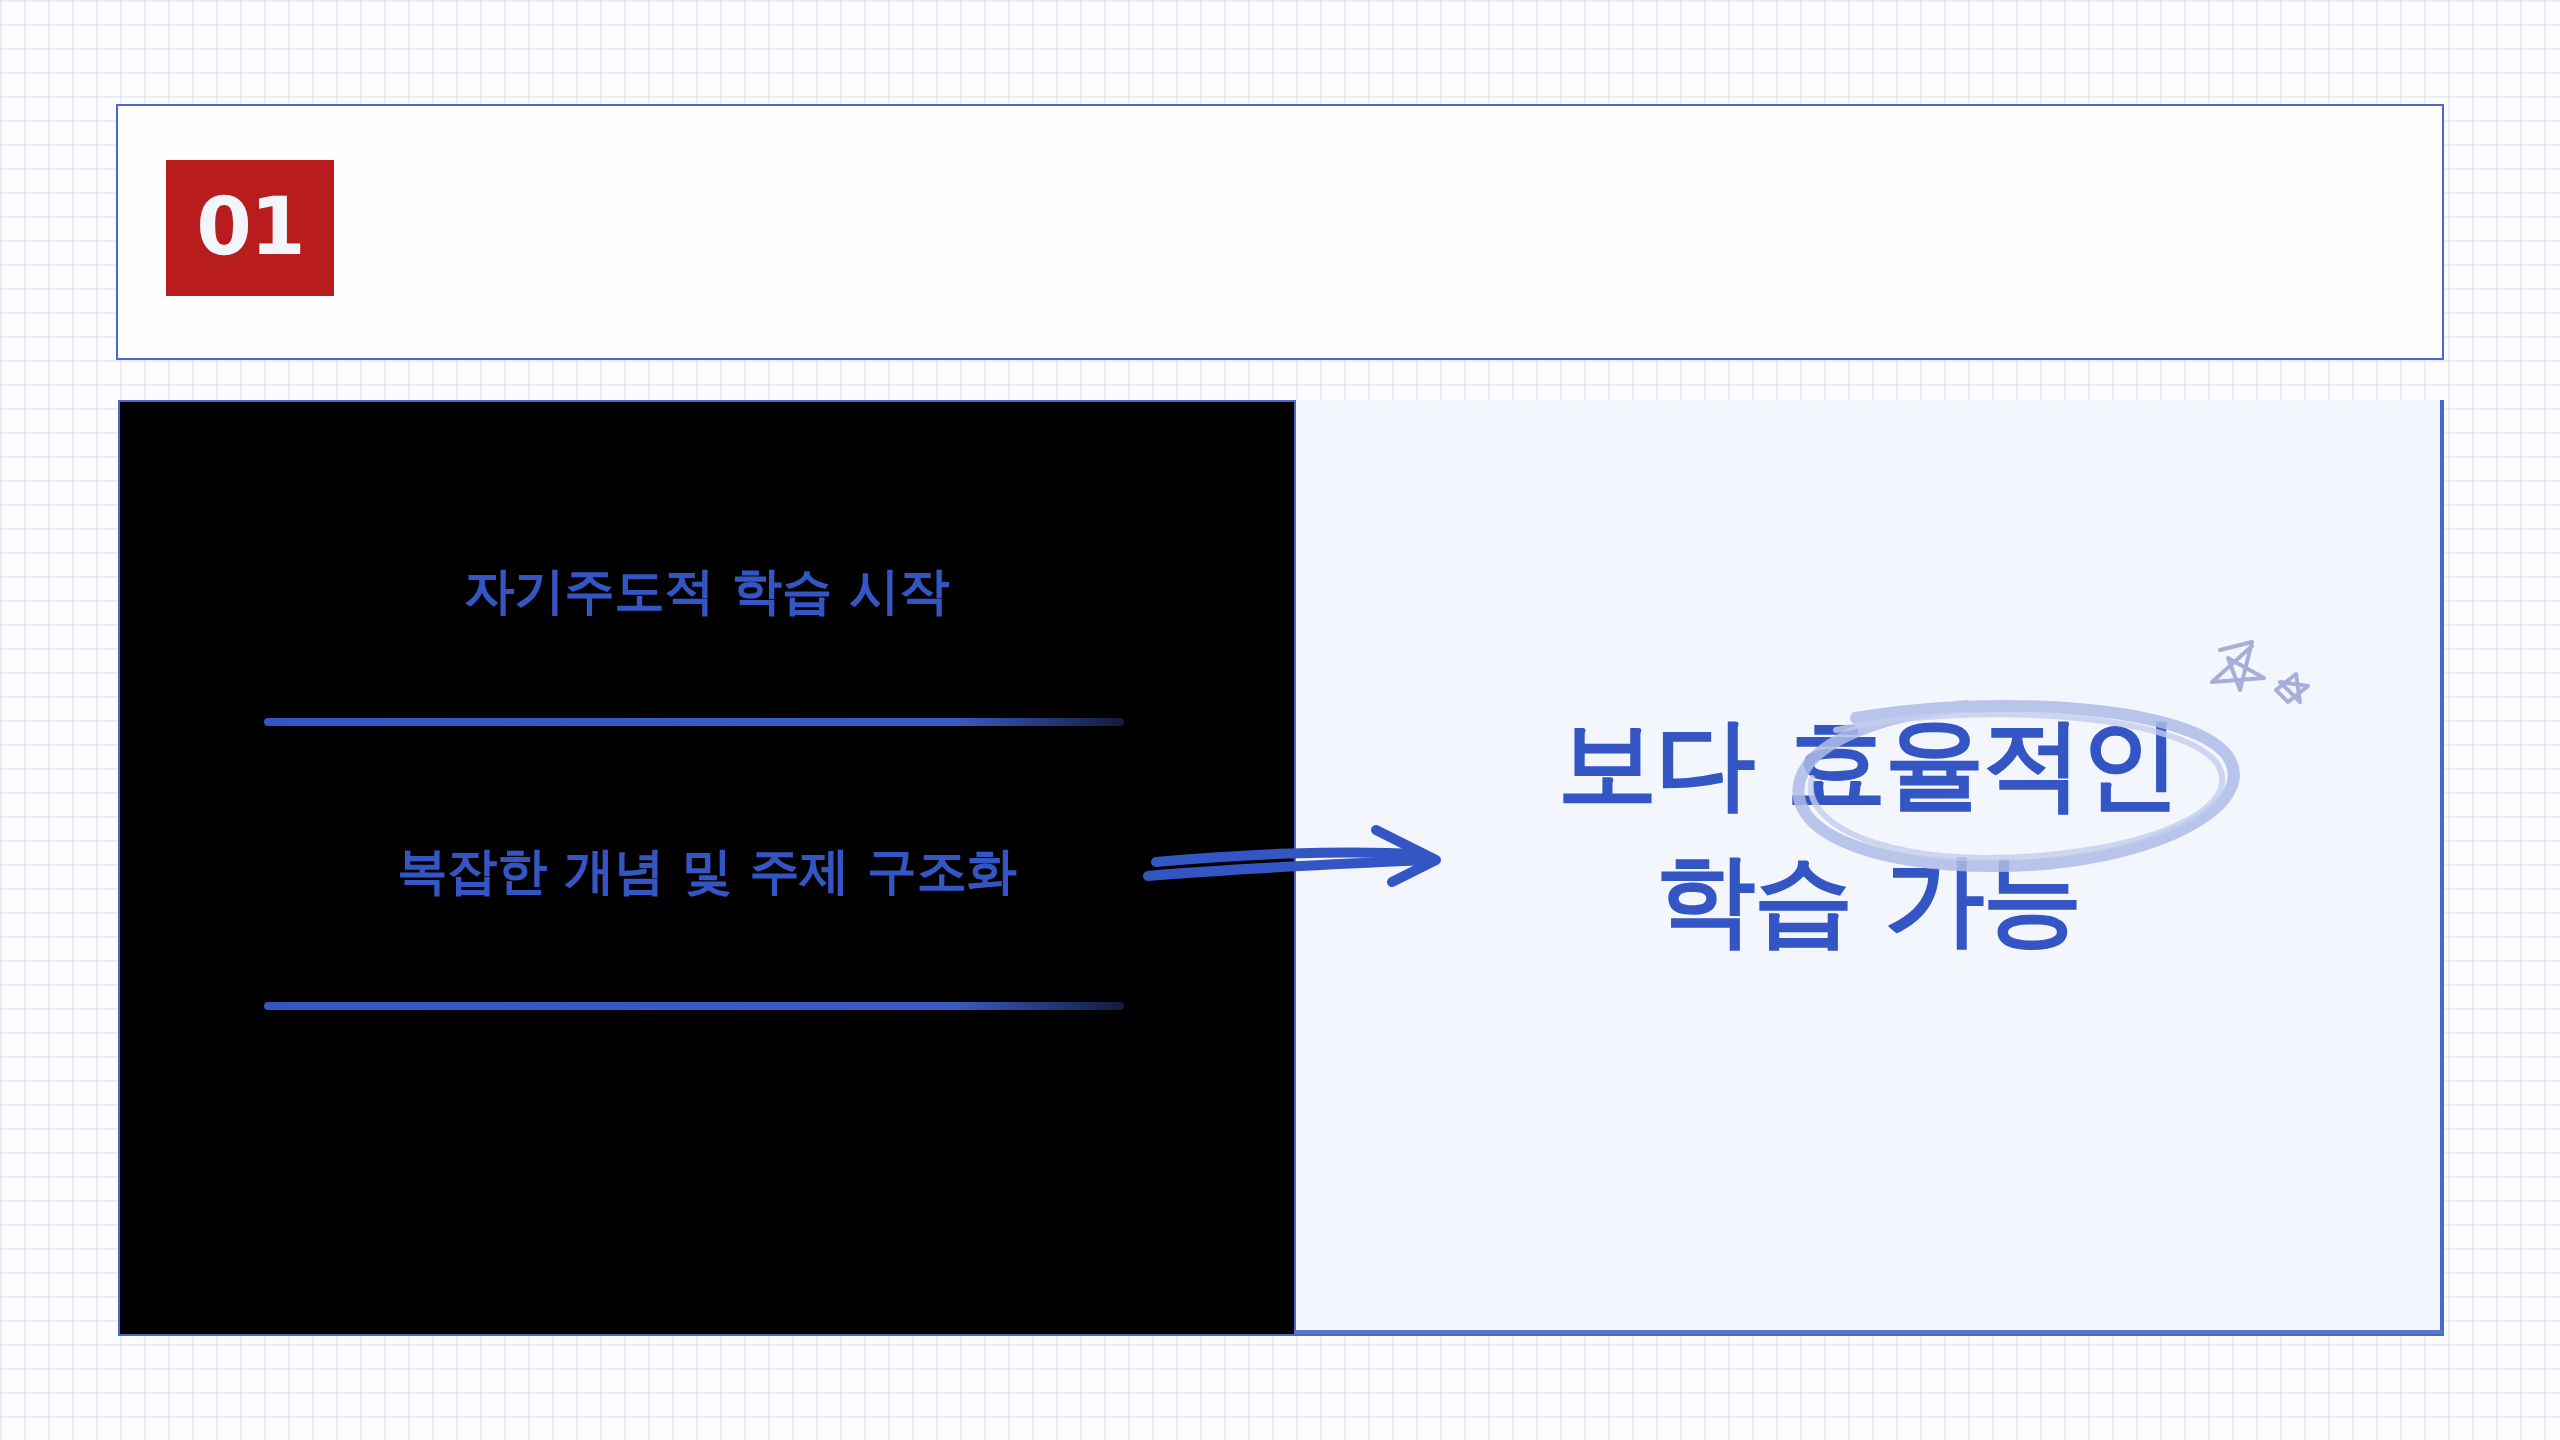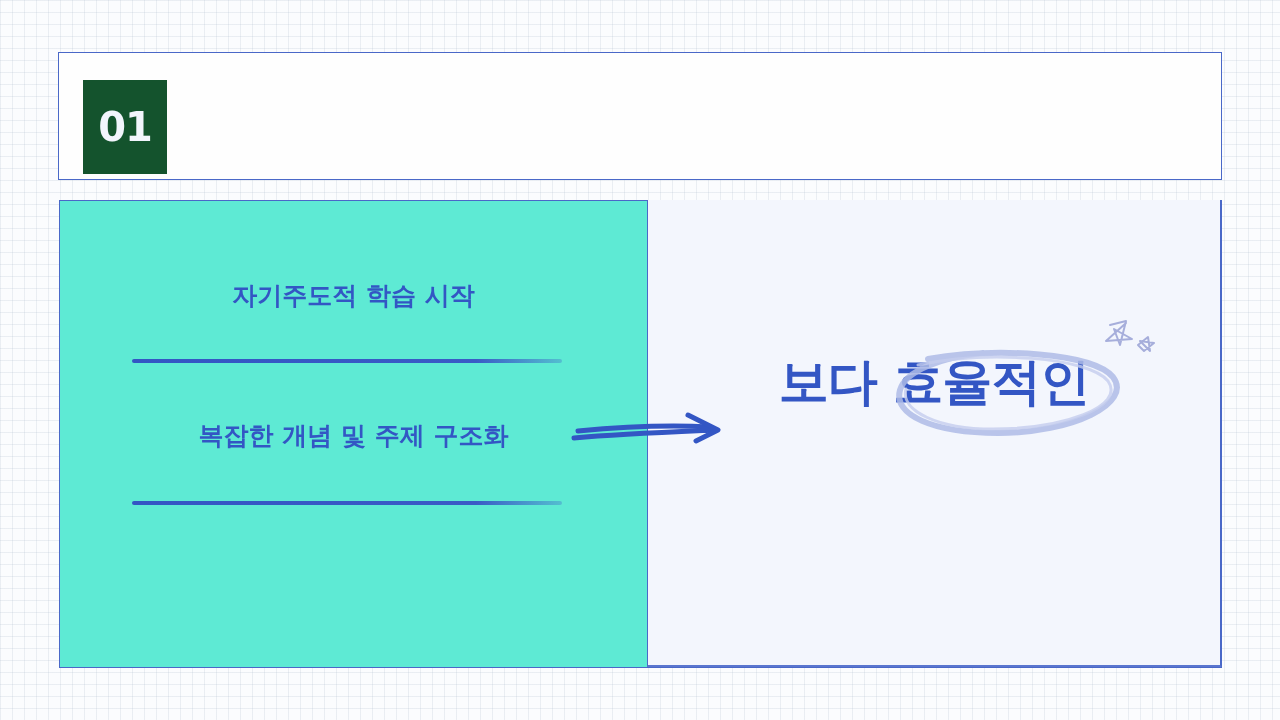--- a/index.html
+++ b/index.html
@@ -12,34 +12,34 @@
       linear-gradient(to bottom, rgba(190,200,215,0.28) 1px, transparent 1px);
     background-size: 12px 12px;
     font-family: "DejaVu Sans", "Liberation Sans", sans-serif;
     color: #3356c4;
   }
   .header {
     position: absolute; left: 58px; top: 52px; width: 1164px; height: 128px;
     background: #fefefe; border: 1.5px solid #4a68c8;
   }
   .num-badge {
-    position: absolute; left: 24px; top: 27px; width: 84px; height: 94px;
-    background: #14532d; color: #f2f5fc;
+    position: absolute; left: 24px; top: 27px; width: 84px; height: 68px;
+    background: #b91c1c; color: #f2f5fc;
     font-family: "DejaVu Sans", sans-serif; font-weight: bold;
     font-size: 40px; display: flex; align-items: center; justify-content: center;
     letter-spacing: -1px;
   }
   .title {
     position: absolute; left: 140px; top: 30px; height: 76px;
     display: flex; align-items: center;
     font-size: 54px; font-weight: bold; color: #3358c6; letter-spacing: -1px;
   }
   .content {
     position: absolute; left: 59px; top: 200px; width: 1163px; height: 468px;
-    border: 1.5px solid #4a68c8; background: #5eead4;
+    border: 1.5px solid #4a68c8; background: #000000;
   }
   .left-panel {
     position: absolute; left: 0; top: 0; width: 587px; height: 100%;
   }
   .right-panel {
     position: absolute; left: 587px; top: -1px; width: 575px; height: calc(100% + 1px);
     background: #f3f6fd; border-left: 1.5px solid #4a68c8;
     border-right: 2.5px solid #4a68c8; border-bottom: 2.5px solid #5a76cf;
   }
   .point {
@@ -81,20 +81,21 @@
 <div class="content">
   <div class="left-panel">
     <div class="point p1">자기주도적 학습 시작</div>
     <div class="divider d1"></div>
     <div class="point p2">복잡한 개념 및 주제 구조화</div>
     <div class="divider d2"></div>
   </div>
   <div class="right-panel">
     <div class="conclusion">
       <div>보다 효율적인</div>
+      <div>학습 가능</div>
     </div>
   </div>
 </div>
 
 <svg class="circle-mark" viewBox="0 0 240 95">
   <path d="M40 14 C 110 2, 205 8, 225 32 C 245 58, 185 88, 110 88 C 45 88, 5 70, 12 45 C 18 25, 55 12, 95 8" fill="none" stroke="#aebbe6" stroke-width="6" stroke-linecap="round" opacity="0.85"></path>
   <path d="M30 20 C 100 5, 200 12, 220 36 C 238 62, 175 84, 105 84 C 50 84, 12 66, 18 44" fill="none" stroke="#c4cdee" stroke-width="3" stroke-linecap="round" opacity="0.8"></path>
 </svg>
 
 <svg class="stars" viewBox="0 0 70 50">

